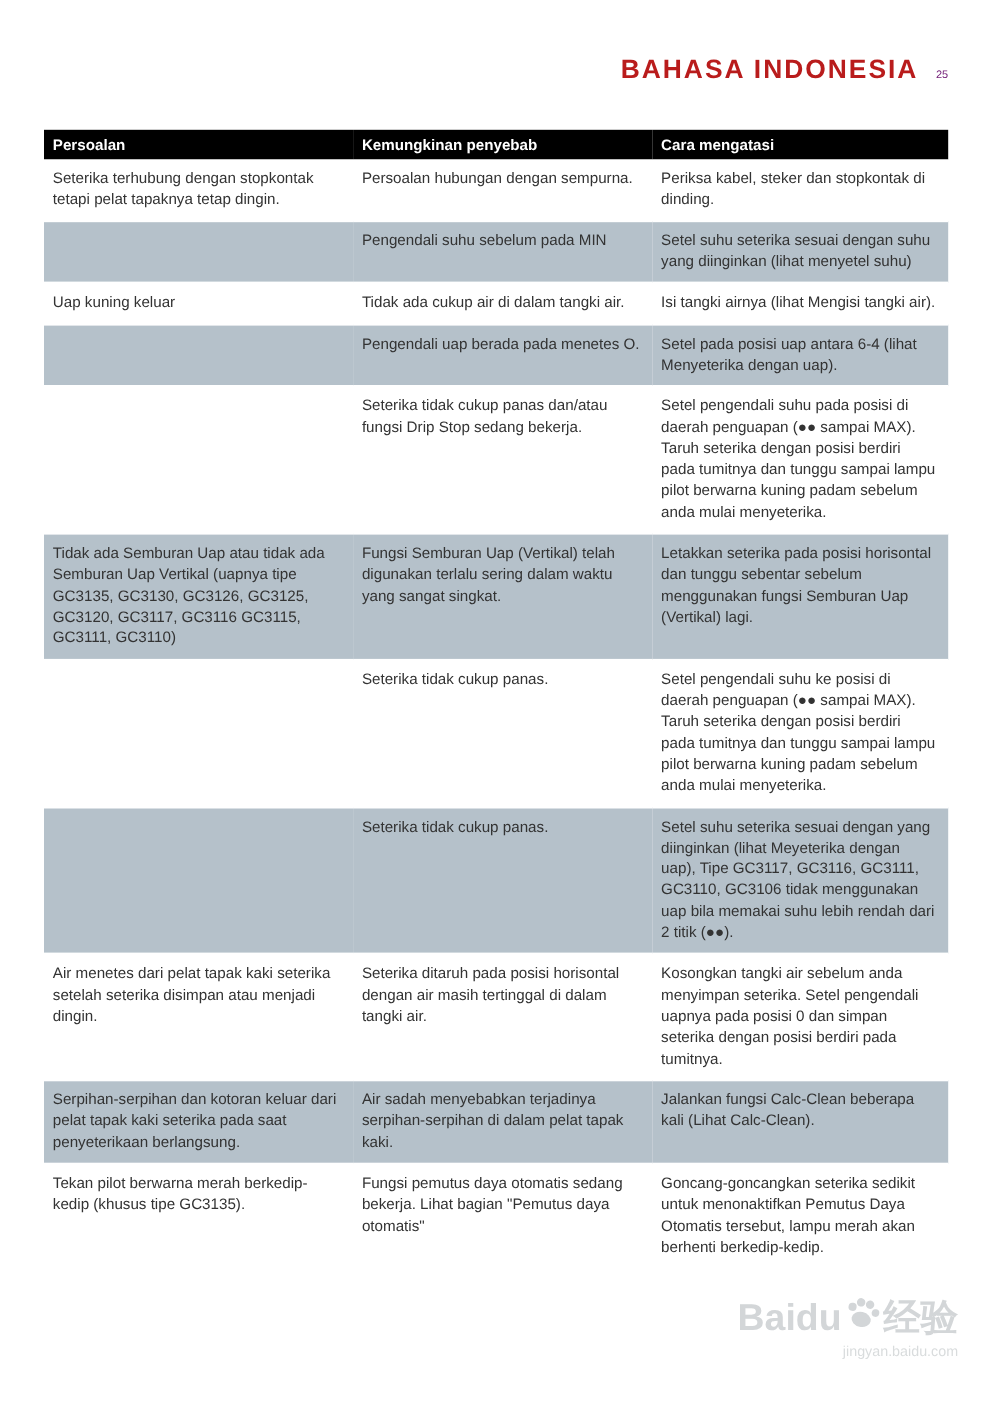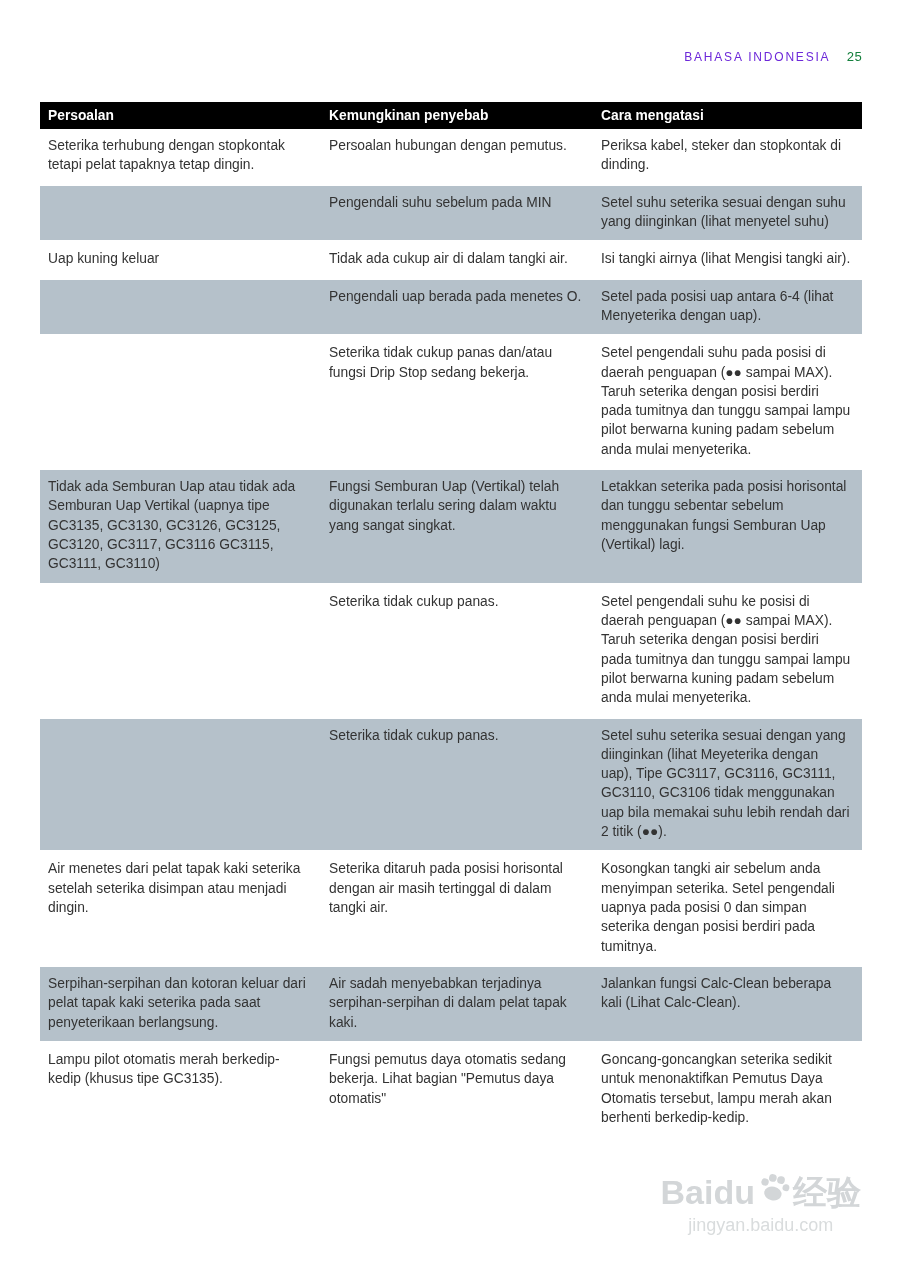--- a/index.html
+++ b/index.html
@@ -12,34 +12,33 @@
   }
 
   .page-header {
     position:absolute;
     top:50px; right:39px;
     display:flex;
     align-items:baseline;
     gap:16px;
   }
   .header-title {
-    color:#6d28d9;
-    font-size:12px;
-    font-weight:normal;
+    color:#b91c1c;
+    font-size:24px;
+    font-weight:bold;
     letter-spacing:1.8px;
   }
   .page-number {
-    color:#15803d;
-    font-size:13px;
-    font-family:Liberation Mono, monospace;
+    color:#701a75;
+    font-size:10px;
   }
 
   .table-wrap {
     position:absolute;
-    top:102px; left:40px;
+    top:118px; left:40px;
     width:822px;
   }
   table {
     width:100%;
     border-collapse:collapse;
     table-layout:fixed;
     color:#333333;
     font-size:13.8px;
   }
   col.c1 { width:281px; }
@@ -59,22 +58,22 @@
     padding:7px 10px 9px 8px;
     line-height:1.4;
     border-bottom:2px solid #ffffff;
     margin-left:17px;
   }
   tbody tr { background:#ffffff; }
   tbody tr:nth-child(even) { background:#b5c1ca; }
 
   .watermark {
     position:absolute;
-    right:40px; bottom:44px;
-    text-align:center;
+    right:30px; bottom:44px;
+    text-align:right;
     user-select:none;
   }
   .watermark-big {
     display:flex;
     align-items:center;
     justify-content:flex-end;
     gap:3px;
     color:#d3d6d8;
     font-size:34px;
     font-weight:bold;
@@ -82,21 +81,21 @@
   }
   .paw-icon {
     width:32px; height:32px;
     color:#d3d6d8;
     transform:rotate(12deg);
     margin-top:-8px;
   }
   .watermark-url {
     margin-top:6px;
     color:#d9dcdd;
-    font-size:18px;
+    font-size:13px;
     font-weight:normal;
   }
 </style>
 </head>
 <body>
 
 <div>
 
   <div class="page-header">
     <span class="header-title">BAHASA INDONESIA</span>
@@ -113,21 +112,21 @@
       <thead>
         <tr>
           <th>Persoalan</th>
           <th>Kemungkinan penyebab</th>
           <th>Cara mengatasi</th>
         </tr>
       </thead>
       <tbody>
     <tr>
       <td>Seterika terhubung dengan stopkontak tetapi pelat tapaknya tetap dingin.</td>
-      <td>Persoalan hubungan dengan pemutus.</td>
+      <td>Persoalan hubungan dengan sempurna.</td>
       <td>Periksa kabel, steker dan stopkontak di dinding.</td>
     </tr>
 
     <tr>
       <td></td>
       <td>Pengendali suhu sebelum pada MIN</td>
       <td>Setel suhu seterika sesuai dengan suhu yang diinginkan (lihat menyetel suhu)</td>
     </tr>
 
     <tr>
@@ -173,21 +172,21 @@
       <td>Kosongkan tangki air sebelum anda menyimpan seterika. Setel pengendali uapnya pada posisi 0 dan simpan seterika dengan posisi berdiri pada tumitnya.</td>
     </tr>
 
     <tr>
       <td>Serpihan-serpihan dan kotoran keluar dari pelat tapak kaki seterika pada saat penyeterikaan berlangsung.</td>
       <td>Air sadah menyebabkan terjadinya serpihan-serpihan di dalam pelat tapak kaki.</td>
       <td>Jalankan fungsi Calc-Clean beberapa kali (Lihat Calc-Clean).</td>
     </tr>
 
     <tr>
-      <td>Lampu pilot otomatis merah berkedip-kedip (khusus tipe GC3135).</td>
+      <td>Tekan pilot berwarna merah berkedip-kedip (khusus tipe GC3135).</td>
       <td>Fungsi pemutus daya otomatis sedang bekerja. Lihat bagian "Pemutus daya otomatis"</td>
       <td>Goncang-goncangkan seterika sedikit untuk menonaktifkan Pemutus Daya Otomatis tersebut, lampu merah akan berhenti berkedip-kedip.</td>
     </tr>
   </tbody>
     </table>
   </div>
 
   <div class="watermark">
     <div class="watermark-big">
       <span>Baidu</span>

